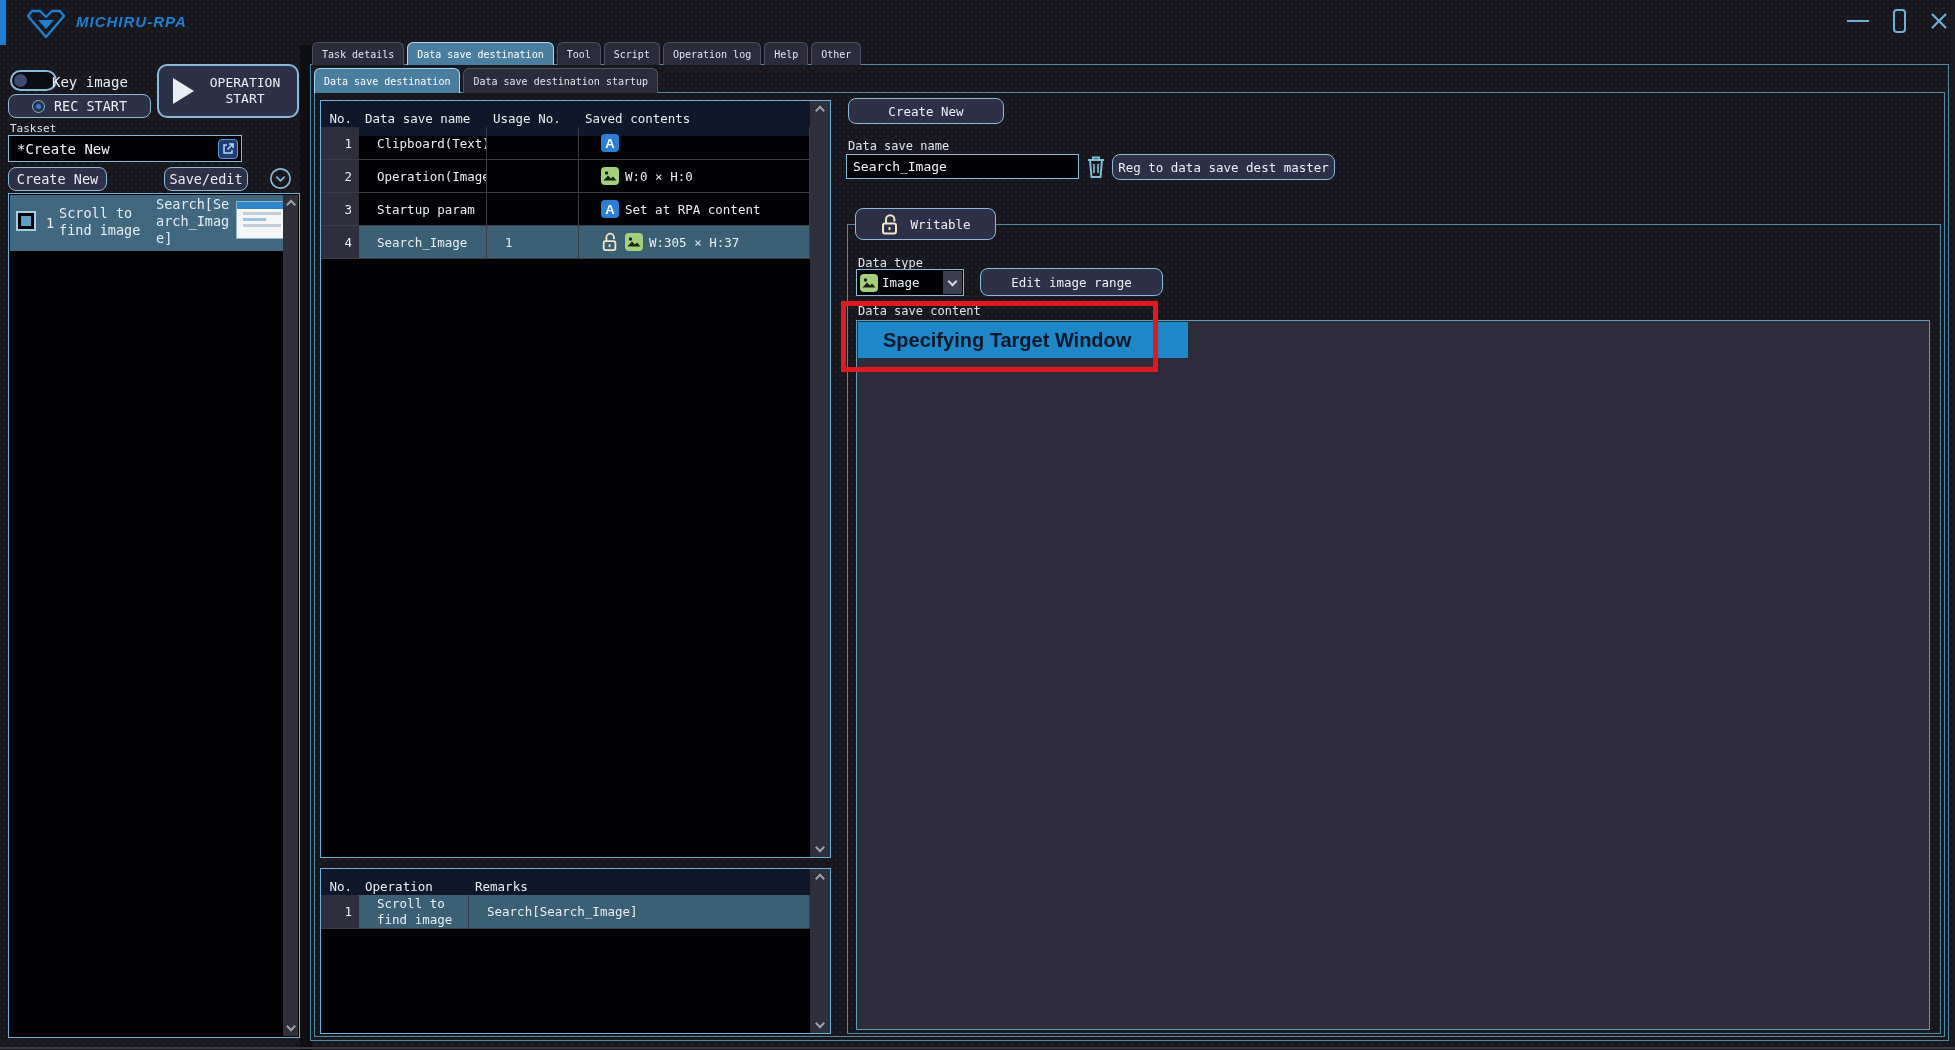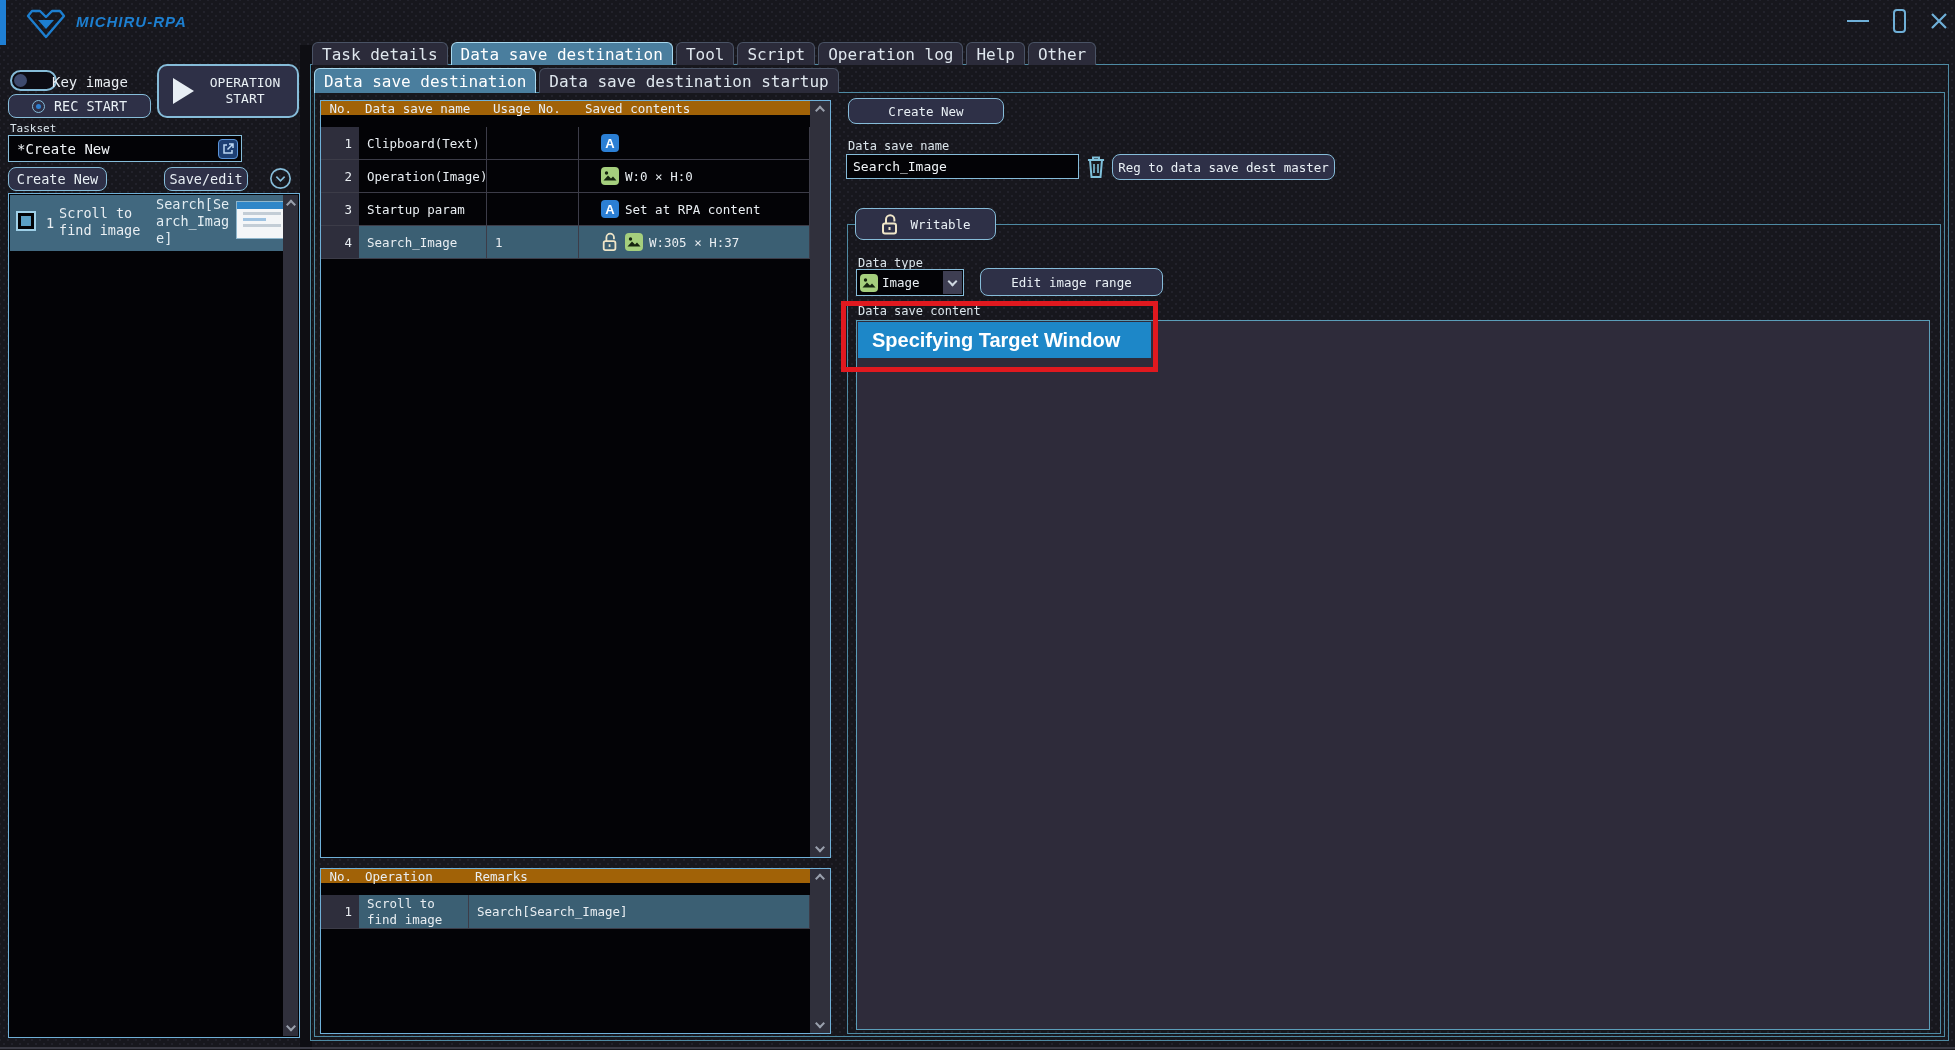--- a/index.html
+++ b/index.html
@@ -48,33 +48,33 @@
 #task-thumb .ln.s{width:45%;background:#9fc3e2}
 .scrolltrack{position:absolute;background:#30303c}
 .chev{position:absolute;left:50%;width:7px;height:7px;border-left:2px solid #9aa0ad;border-top:2px solid #9aa0ad}
 .chev.up{transform:translateX(-50%) rotate(45deg)}
 .chev.down{transform:translateX(-50%) rotate(225deg)}
 #divider{left:300px;top:45px;width:12px;height:1005px;background:#0e0e13}
 
 .tabrow{position:absolute;display:flex;gap:3px;align-items:flex-end}
 #main-tabs{left:312px;top:42px;height:23px}
 #sub-tabs{left:314px;top:68px;height:25px}
-.tab{height:100%;display:flex;align-items:center;padding:0 9px;font-size:16px;background:#2b2b3a;
+.tab{height:100%;display:flex;align-items:center;padding:0 9px;font-size:10px;background:#2b2b3a;
   border:1px solid #4a5365;border-bottom:none;border-radius:6px 6px 0 0;color:#dfe7ee}
 .tab.active{background:#4a7e9e;border-color:#a8d8ee;color:#fff}
 #main-container{left:310px;top:64px;width:1639px;height:977px}
 #sub-page{left:314px;top:92px;width:1631px;height:945px}
 
 .tablebox{position:absolute;background:#030306;border:1.5px solid #6fb0d8}
 #save-table{left:320px;top:100px;width:511px;height:758px}
 #op-table{left:320px;top:868px;width:511px;height:166px}
-.thead{position:absolute;left:0;top:0;right:20px;height:14px;background:#a16207;display:grid;align-items:center;font-size:12.5px}
+.thead{position:absolute;left:0;top:0;right:20px;height:35px;background:#0f172a;display:grid;align-items:center;font-size:12.5px}
 .trows{position:absolute;left:0;top:26px;right:20px}
 .trow{display:grid;font-size:12.5px}
-.cell{border-right:1px solid #3c3c48;border-bottom:1px solid #3c3c48;display:flex;align-items:center;padding-left:8px;overflow:hidden}
+.cell{border-right:1px solid #3c3c48;border-bottom:1px solid #3c3c48;display:flex;align-items:center;padding-left:18px;overflow:hidden}
 .cno{background:#2e2e3c;justify-content:flex-end;padding-right:7px;padding-left:0;border-right:none}
 .trow.sel .cell{background:#3b5f73}
 .trow.sel .cno{background:#2e2e3c}
 #save-table .thead,#save-table .trow{grid-template-columns:38px 128px 92px auto}
 #save-table .trow{height:33px}
 #op-table .thead,#op-table .trow{grid-template-columns:38px 110px auto}
 #op-table .trow{height:34px}
 .ccontent{gap:6px;padding-left:22px}
 .ic-a{width:18px;height:18px;background:#2b7fd4;border-radius:4px;color:#fff;font-family:"Liberation Sans",sans-serif;
   font-weight:bold;font-size:13px;display:inline-flex;align-items:center;justify-content:center;flex:none}
@@ -91,22 +91,22 @@
 #reg-btn{left:1112px;top:154px;width:223px;height:26px}
 #groupbox{left:847px;top:224px;width:1094px;height:810px}
 #writable-btn{left:855px;top:208px;width:141px;height:32px;gap:10px;font-size:12.5px}
 #dtype-lbl{left:858px;top:256px}
 #dropdown{left:856px;top:269px;width:108px;height:27px;position:absolute;display:flex;align-items:center;padding-left:3px;gap:4px;font-size:12.5px}
 #dropdown .dchev{position:absolute;right:1px;top:1px;bottom:1px;width:19px;background:#3e3e52;display:flex;align-items:center;justify-content:center}
 #dropdown .dchev i{width:7px;height:7px;border-left:2px solid #cfd8e0;border-top:2px solid #cfd8e0;transform:rotate(225deg);margin-top:-3px}
 #edit-range-btn{left:980px;top:268px;width:183px;height:28px}
 #dsc-lbl{left:858px;top:304px}
 #content-panel{left:856px;top:320px;width:1074px;height:710px;background:#2e2b3a;border:1px solid #5b9db8}
-#specify-btn{left:858px;top:322px;width:293px;height:36px;position:absolute;background:#1d87c8;color:#ffffff;
-  font-family:"Liberation Sans",sans-serif;font-weight:bold;font-size:20px;display:flex;align-items:center;padding-left:14px;white-space:nowrap}
+#specify-btn{left:858px;top:322px;width:330px;height:36px;position:absolute;background:#1d87c8;color:#0f172a;
+  font-family:"Liberation Sans",sans-serif;font-weight:bold;font-size:20px;display:flex;align-items:center;padding-left:25px;white-space:nowrap}
 #red-rect{left:841px;top:301px;width:317px;height:71px;position:absolute;border:5px solid #e0191f;pointer-events:none}
 #bottom-line{left:0;top:1047px;width:1955px;height:2px;background:#3c3c46}
 </style>
 </head>
 <body>
 
 <div id="app">
 
   <div class="abs" id="accent"></div>
   <svg class="abs" style="left:26px;top:7px" width="40" height="33" viewBox="0 0 40 33">

